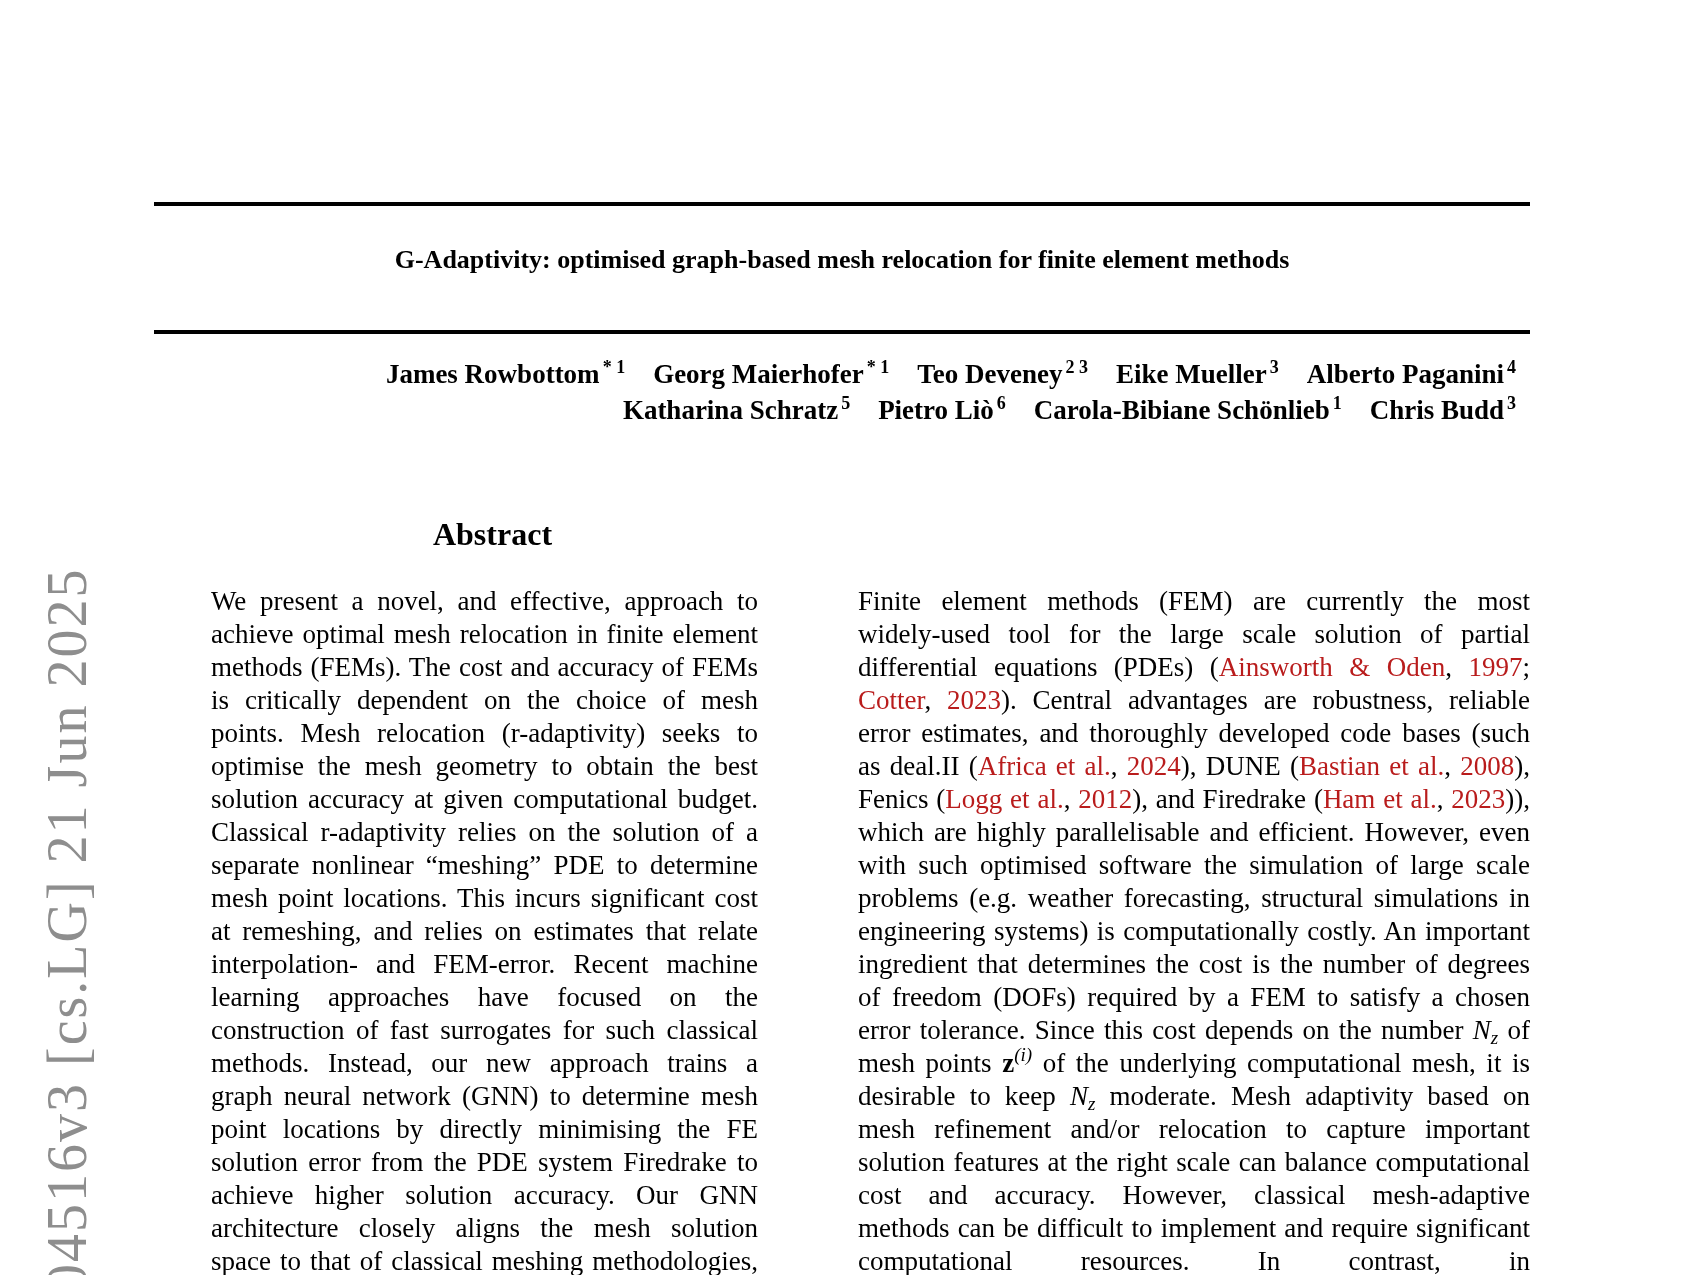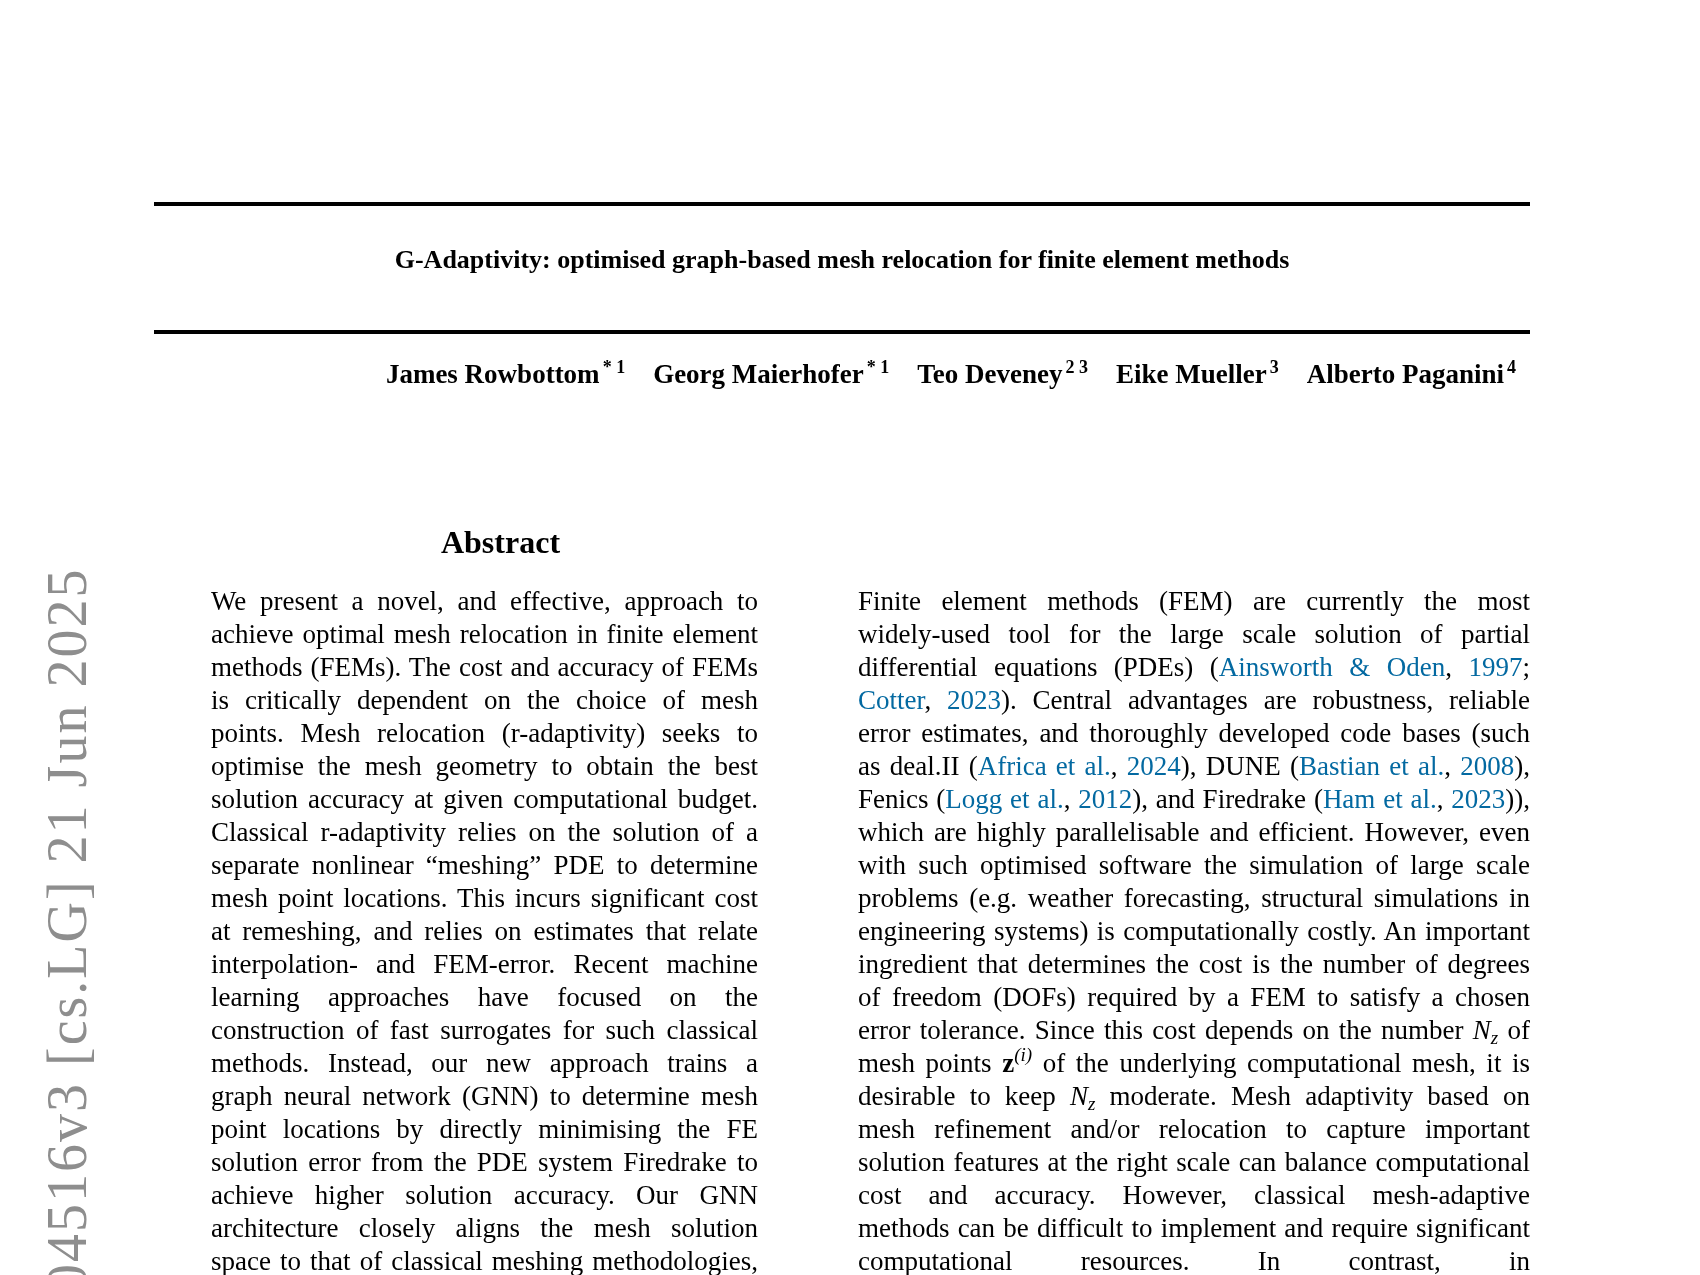--- a/index.html
+++ b/index.html
@@ -73,21 +73,21 @@
     position: relative;
     top: -10px;
     margin-left: 3px;
     white-space: pre;
   }
   .abstract-heading {
     position: absolute;
     left: 211px;
     top: 508px;
     width: 547px;
-    margin: 16px;
+    margin: 8px;
     text-align: center;
     font-size: 32px;
     line-height: 36px;
     font-weight: bold;
   }
   .section-heading {
     position: absolute;
     left: 858px;
     top: 508px;
     width: 672px;
@@ -113,21 +113,21 @@
     height: 690px;
     overflow: hidden;
   }
   .intro-body {
     left: 858px;
     top: 585px;
     width: 672px;
     height: 690px;
     overflow: hidden;
   }
-  .cite { color: #0369a1; }
+  .cite { color: #b91c1c; }
   .m-it { font-style: italic; }
   .m-bd { font-weight: bold; }
   .m-sub {
     font-size: 19px;
     font-style: italic;
     vertical-align: -5px;
     line-height: 0;
   }
   .m-sup {
     font-size: 19px;
@@ -144,20 +144,21 @@
   <div class="watermark">04516v3  [cs.LG]  21 Jun 2025</div>
 
   <div class="rule rule-top"></div>
 
   <h1 class="title">G-Adaptivity: optimised graph-based mesh relocation for finite element methods</h1>
 
   <div class="rule rule-bottom"></div>
 
   <div class="authors">
     <div class="author-line" id="authors-line1"><span class="author">James Rowbottom<span class="sup">* 1</span></span><span class="author">Georg Maierhofer<span class="sup">* 1</span></span><span class="author">Teo Deveney<span class="sup">2 3</span></span><span class="author">Eike Mueller<span class="sup">3</span></span><span class="author">Alberto Paganini<span class="sup">4</span></span></div>
+    <div class="author-line" id="authors-line2"><span class="author">Katharina Schratz<span class="sup">5</span></span><span class="author">Pietro Liò<span class="sup">6</span></span><span class="author">Carola-Bibiane Schönlieb<span class="sup">1</span></span><span class="author">Chris Budd<span class="sup">3</span></span></div>
   </div>
 
   <h2 class="abstract-heading">Abstract</h2>
 
   <p class="body-text abstract-body">We present a novel, and effective, approach to achieve optimal mesh relocation in finite element methods (FEMs). The cost and accuracy of FEMs is critically dependent on the choice of mesh points.  Mesh relocation (r-adaptivity) seeks to optimise the mesh geometry to obtain the best solution accuracy at given computational budget. Classical r-adaptivity relies on the solution of a separate nonlinear “meshing” PDE to determine mesh point locations. This incurs significant cost at remeshing, and relies on estimates that relate interpolation- and FEM-error.  Recent machine learning approaches have focused on the construction of fast surrogates for such classical methods. Instead, our new approach trains a graph neural network (GNN) to determine mesh point locations by directly minimising the FE solution error from the PDE system Firedrake to achieve higher solution accuracy.  Our GNN architecture closely aligns the mesh solution space to that of classical meshing methodologies, thus replacing classical</p>
 
 
   <p class="body-text intro-body" id="intro-body"><span>Finite element methods (FEM) are currently the most widely-used tool for the large scale solution of partial differential equations (PDEs) (</span><span class="cite">Ainsworth &amp; Oden</span><span>, </span><span class="cite">1997</span><span>; </span><span class="cite">Cotter</span><span>, </span><span class="cite">2023</span><span>).  Central advantages are robustness, reliable error estimates, and thoroughly developed code bases (such as deal.II (</span><span class="cite">Africa et al.</span><span>, </span><span class="cite">2024</span><span>), DUNE (</span><span class="cite">Bastian et al.</span><span>, </span><span class="cite">2008</span><span>), Fenics (</span><span class="cite">Logg et al.</span><span>, </span><span class="cite">2012</span><span>), and Firedrake (</span><span class="cite">Ham et al.</span><span>, </span><span class="cite">2023</span><span>)), which are highly parallelisable and efficient. However, even with such optimised software the simulation of large scale problems (e.g. weather forecasting, structural simulations in engineering systems) is computationally costly.  An important ingredient that determines the cost is the number of degrees of freedom (DOFs) required by a FEM to satisfy a chosen error tolerance.  Since this cost depends on the number </span><span class="m-it">N</span><span class="m-sub">z</span><span> of mesh points </span><span class="m-bd">z</span><span class="m-sup">(i)</span><span> of the underlying computational mesh, it is desirable to keep </span><span class="m-it">N</span><span class="m-sub">z</span><span> moderate.  Mesh adaptivity based on mesh refinement and/or relocation to capture important solution features at the right scale can balance computational cost and accuracy. However, classical mesh-adaptive methods can be difficult to implement and require significant computational resources. In contrast, in</span></p>
 
 </div>

